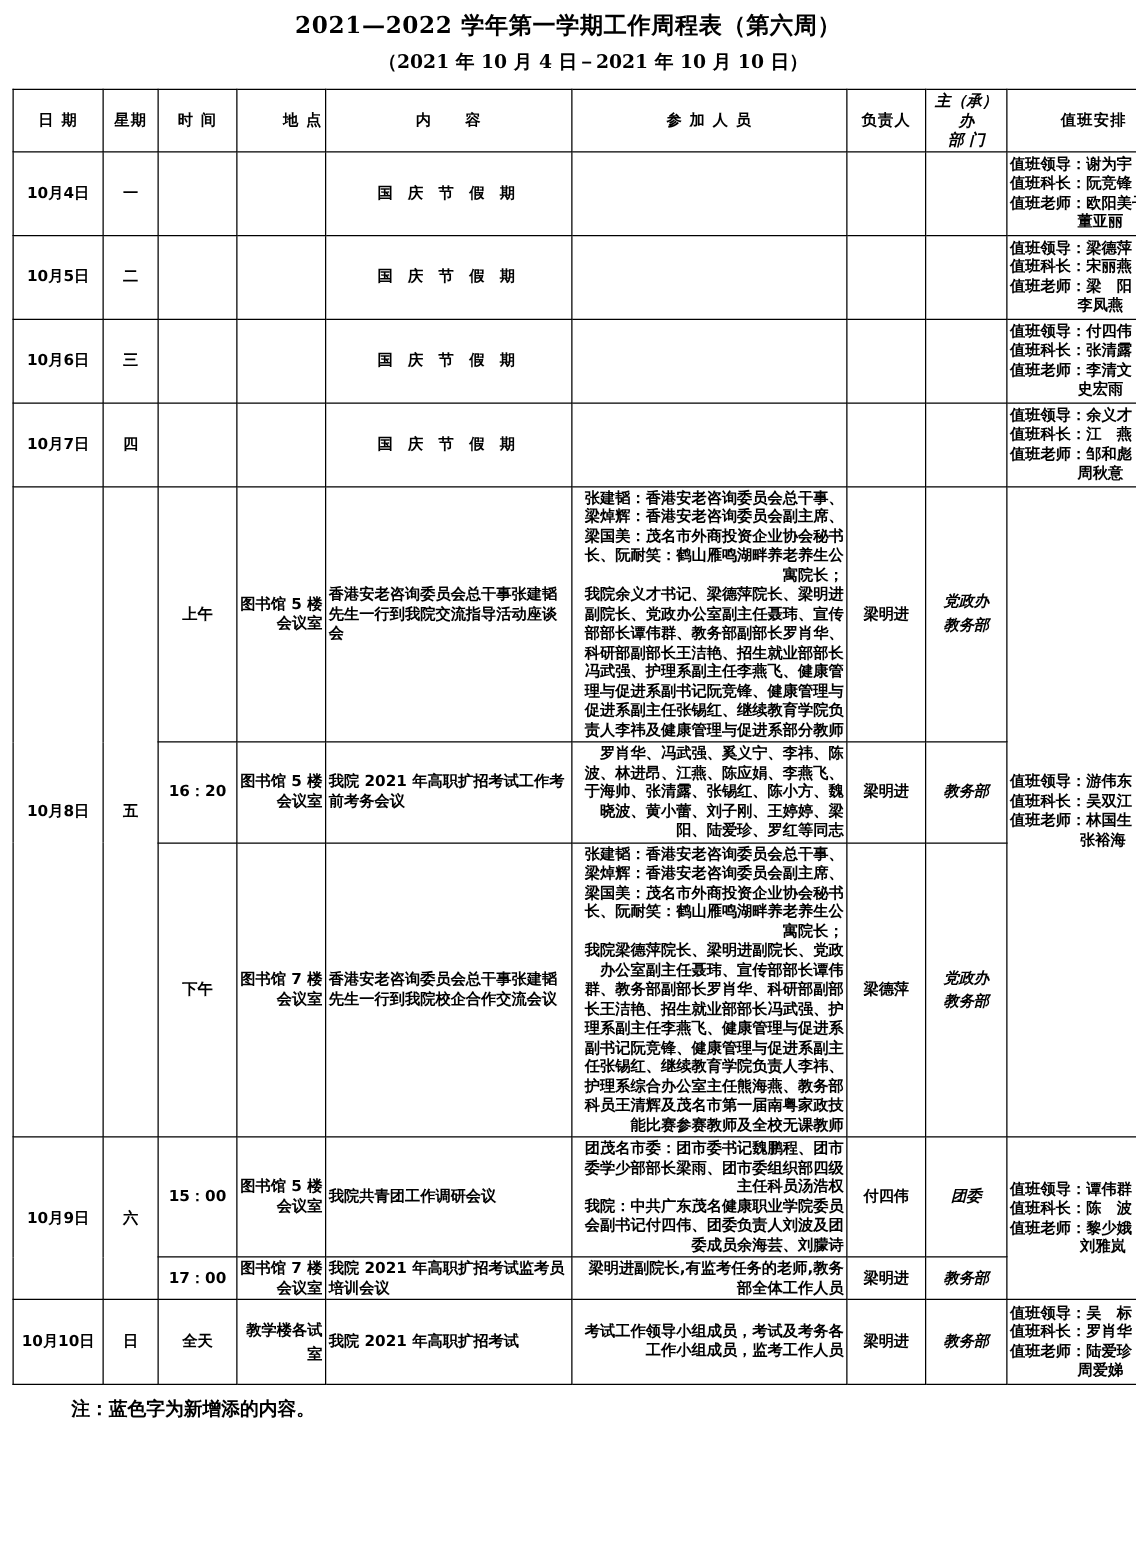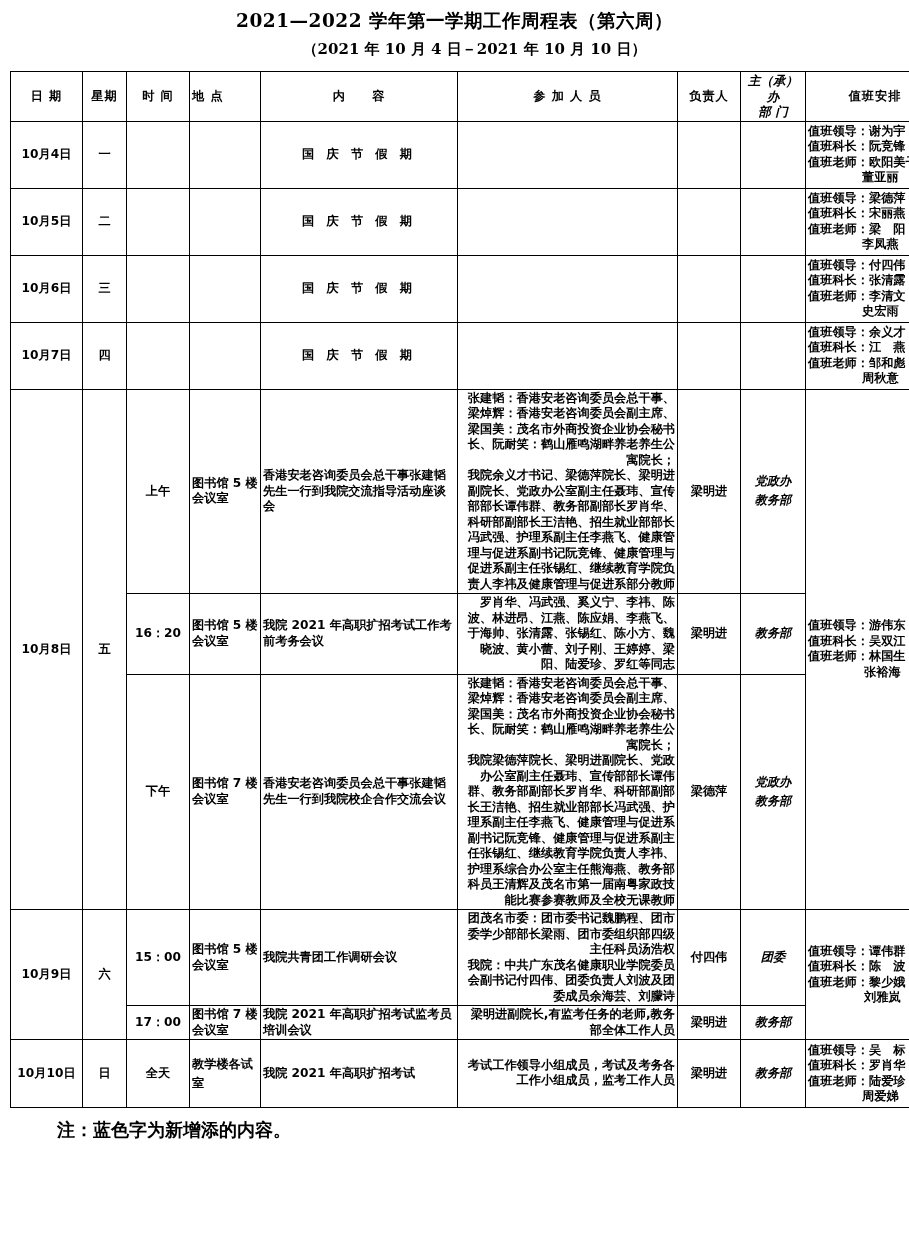--- a/index.html
+++ b/index.html
@@ -58,21 +58,21 @@
   }
   thead th {
     text-align: center;
     height: 34px;
     font-size: 13.5px;
     letter-spacing: 1px;
   }
   .c-date   { width: 67px; text-align: center; }
   .c-day    { width: 39px; text-align: center; }
   .c-time   { width: 58px; text-align: center; }
-  .c-place  { width: 66px; text-align: left; }
+  .c-place  { width: 66px; text-align: right; }
   .c-content{ width: 192px; text-align: left; }
   .c-people { width: 215px; text-align: right; }
   .c-head   { width: 58px; text-align: center; }
   .c-dept   { width: 60px; text-align: center; font-style: italic; }
   .c-duty   { width: 134px; text-align: left; }
 
   .holiday {
     text-align: center;
     letter-spacing: 4px;
     font-size: 13px;
@@ -96,21 +96,21 @@
   }
   .content-cell {
     vertical-align: middle;
     padding-left: 4px;
     line-height: 17px;
   }
   .mid { vertical-align: middle; }
   .note-row {
     margin-top: 10px;
     margin-left: 57px;
-    font-size: 18px;
+    font-size: 15px;
     font-weight: bold;
     font-family: "DejaVu Serif", "Liberation Serif", serif;
   }
   .footer-row {
     margin-top: 20px;
     margin-right: 230px;
     text-align: right;
     font-size: 13.5px;
     font-weight: bold;
     font-family: "DejaVu Serif", "Liberation Serif", serif;

